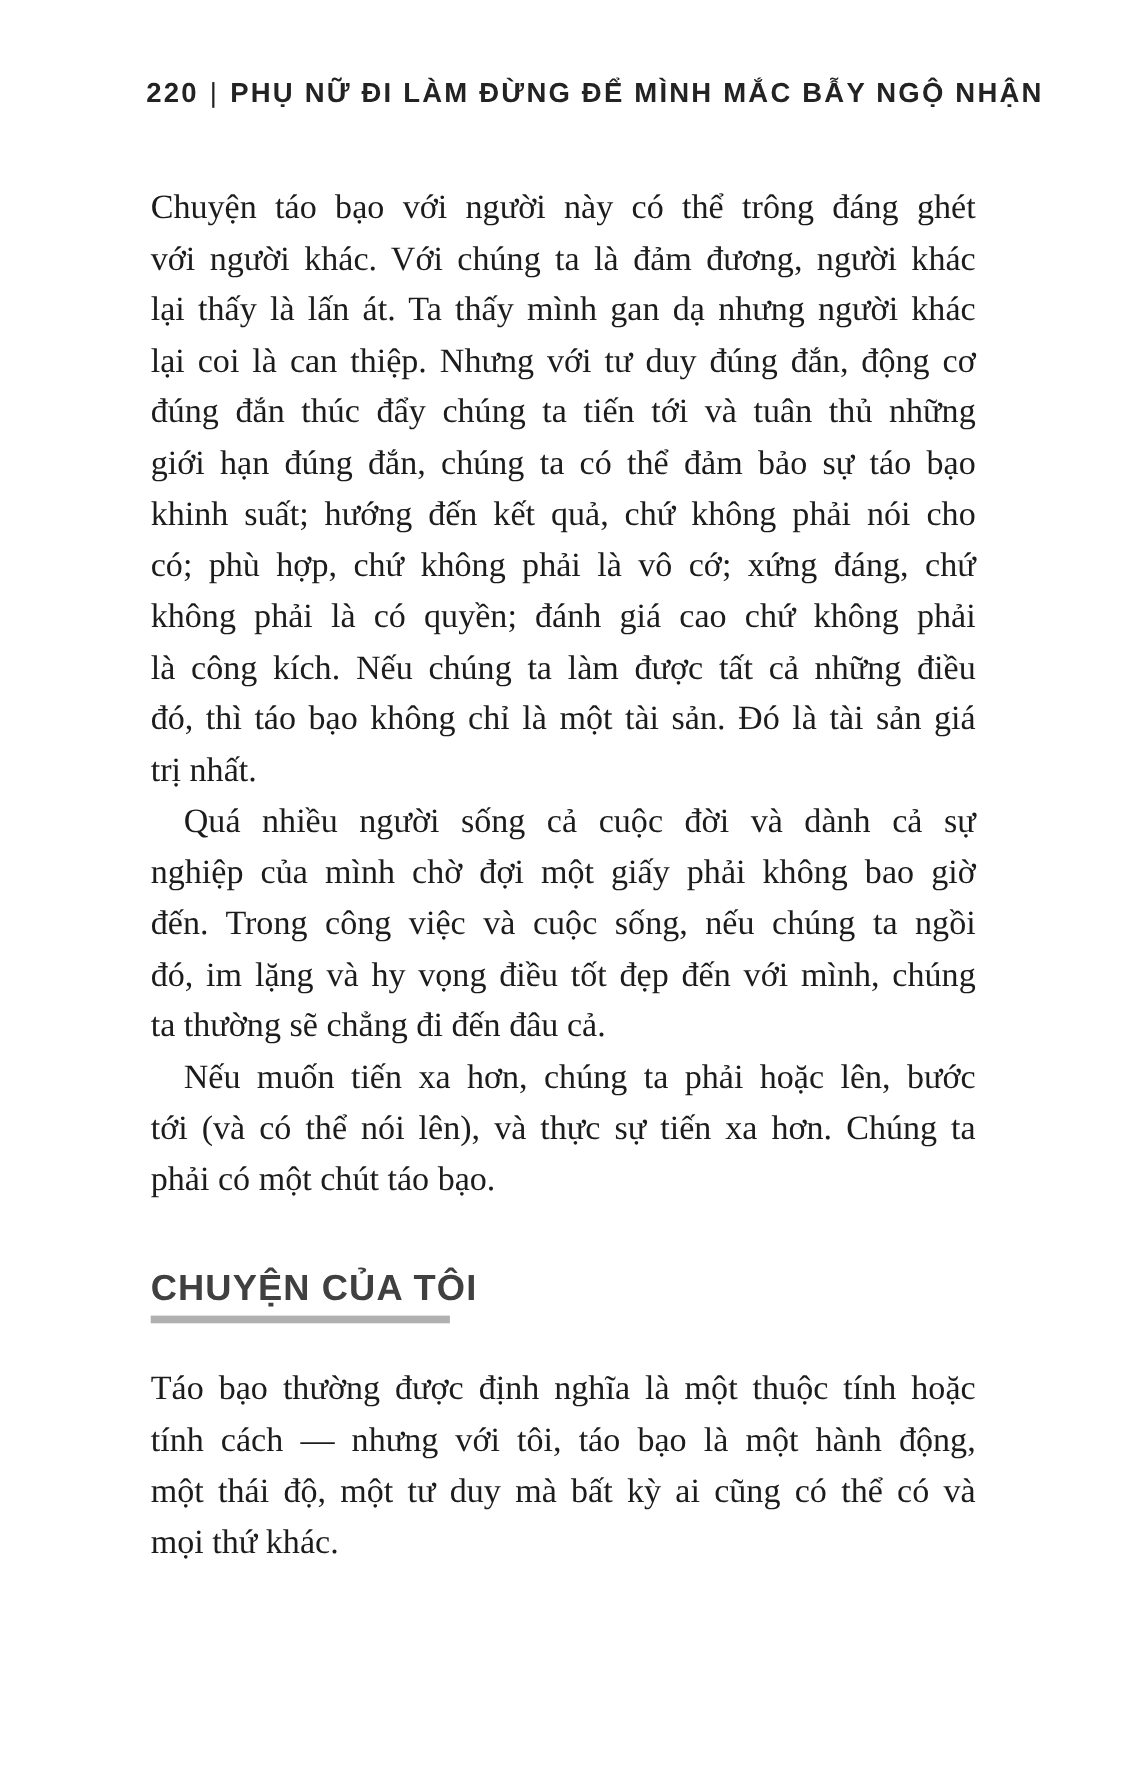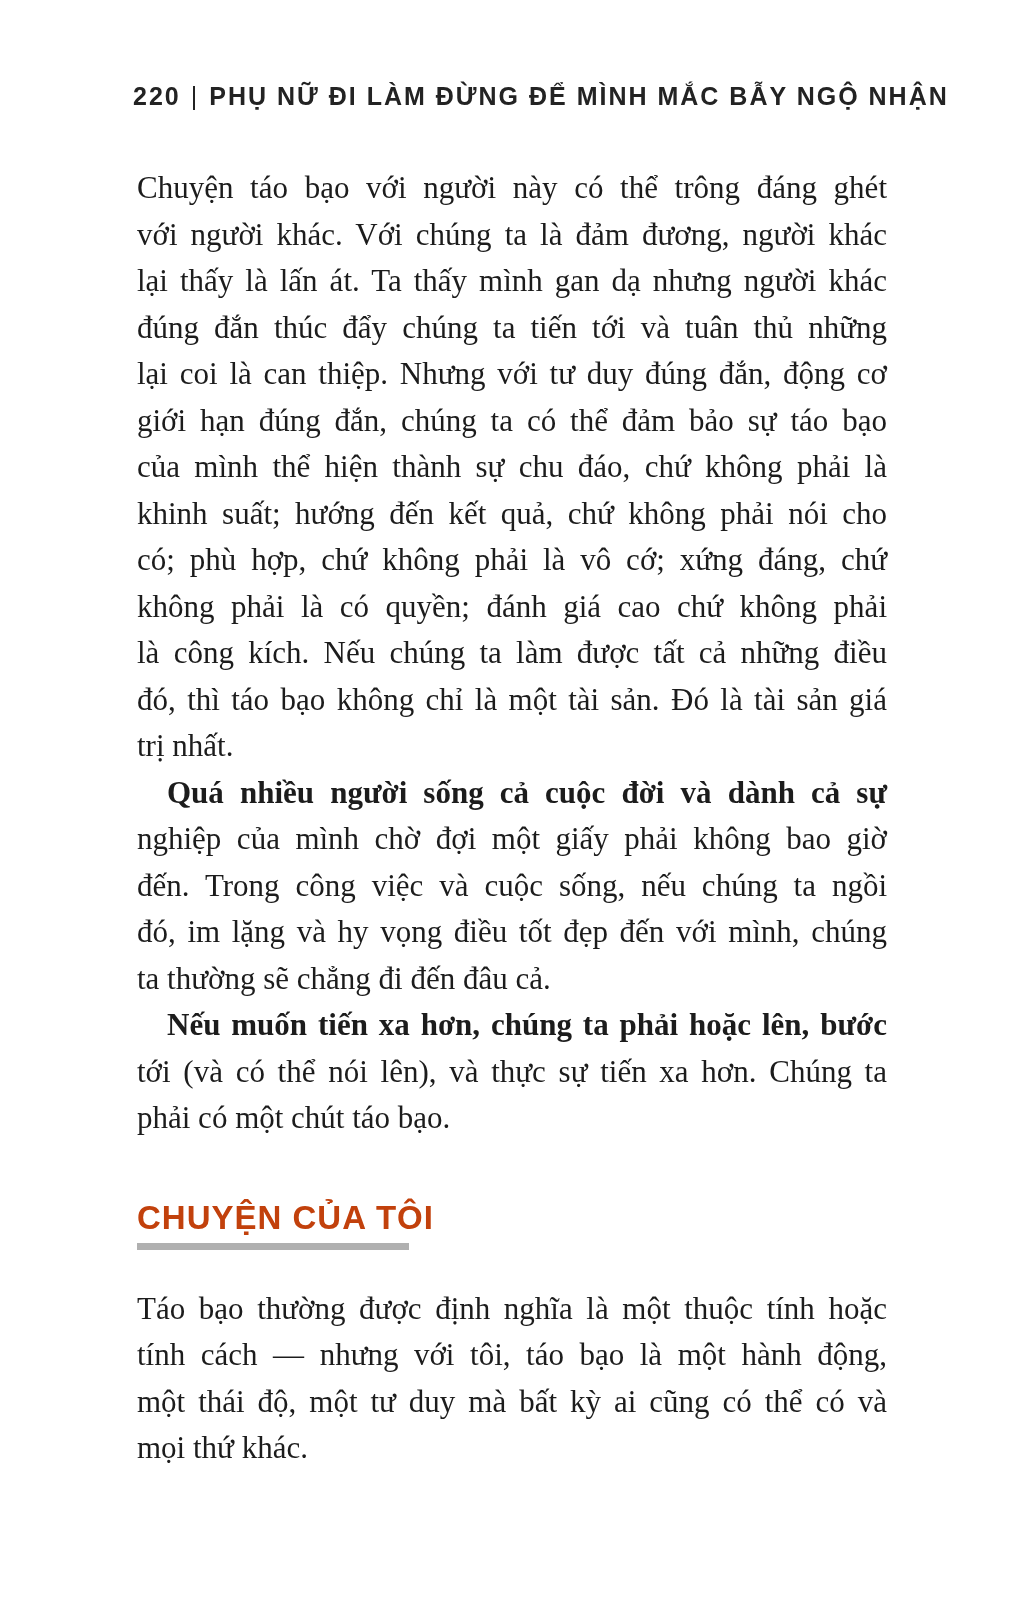--- a/index.html
+++ b/index.html
@@ -13,21 +13,21 @@
   }
   .page {
     position: relative;
     width: 1024px;
     height: 1615px;
     background: #ffffff;
   }
   .page-header {
     position: absolute;
     left: 133px;
-    top: 82px;
+    top: 71px;
     font-family: "Liberation Sans", sans-serif;
     font-weight: 700;
     font-size: 25px;
     letter-spacing: 2px;
     color: #232323;
     white-space: nowrap;
   }
   .page-header .sep { padding: 0 10px; font-weight: 400; color: #232323; }
   .page-body {
     position: absolute;
@@ -40,29 +40,29 @@
   }
   .para { margin: 0; }
   .tline {
     text-align: justify;
     text-align-last: justify;
   }
   .tline.last {
     text-align: right;
     text-align-last: left;
   }
-  .tline.first-indent { text-indent: 30px; font-weight: bold; }
+  .tline.first-indent { text-indent: 30px; }
   .section-heading-block { margin-top: 56px; }
   .section-heading {
     font-family: "Liberation Sans", sans-serif;
     font-weight: 700;
     font-size: 33px;
     line-height: 40px;
     letter-spacing: 1px;
-    color: #c2410c;
+    color: #404040;
     white-space: nowrap;
   }
   .section-underline {
     width: 272px;
     height: 7px;
     margin-top: 5px;
   }
   .after-heading { margin-top: 36px; }
 </style>
 </head>
@@ -72,24 +72,23 @@
 
   <div class="page-header">
     <span>220</span><span class="sep">|</span><span>PHỤ NỮ ĐI LÀM ĐỪNG ĐỂ MÌNH MẮC BẪY NGỘ NHẬN</span>
   </div>
 
   <div class="page-body" id="page-body">
       <div class="para">
         <div class="tline">Chuyện táo bạo với người này có thể trông đáng ghét</div>
         <div class="tline">với người khác. Với chúng ta là đảm đương, người khác</div>
         <div class="tline">lại thấy là lấn át. Ta thấy mình gan dạ nhưng người khác</div>
+        <div class="tline">lại coi là can thiệp. Nhưng với tư duy đúng đắn, động cơ</div>
         <div class="tline">đúng đắn thúc đẩy chúng ta tiến tới và tuân thủ những</div>
-        <div class="tline">lại coi là can thiệp. Nhưng với tư duy đúng đắn, động cơ</div>
         <div class="tline">giới hạn đúng đắn, chúng ta có thể đảm bảo sự táo bạo</div>
-        <div class="tline">của mình thể hiện thành sự chu đáo, chứ không phải là</div>
         <div class="tline">khinh suất; hướng đến kết quả, chứ không phải nói cho</div>
         <div class="tline">có; phù hợp, chứ không phải là vô cớ; xứng đáng, chứ</div>
         <div class="tline">không phải là có quyền; đánh giá cao chứ không phải</div>
         <div class="tline">là công kích. Nếu chúng ta làm được tất cả những điều</div>
         <div class="tline">đó, thì táo bạo không chỉ là một tài sản. Đó là tài sản giá</div>
         <div class="tline last">trị nhất.</div>
       </div>
       <div class="para">
         <div class="tline first-indent">Quá nhiều người sống cả cuộc đời và dành cả sự</div>
         <div class="tline">nghiệp của mình chờ đợi một giấy phải không bao giờ</div>

